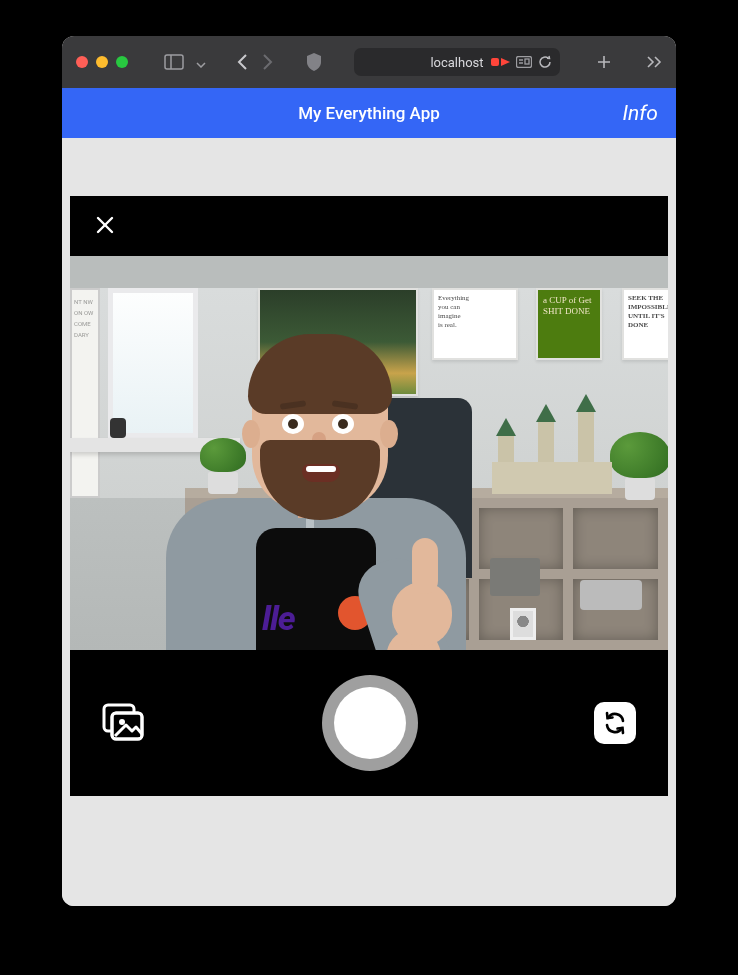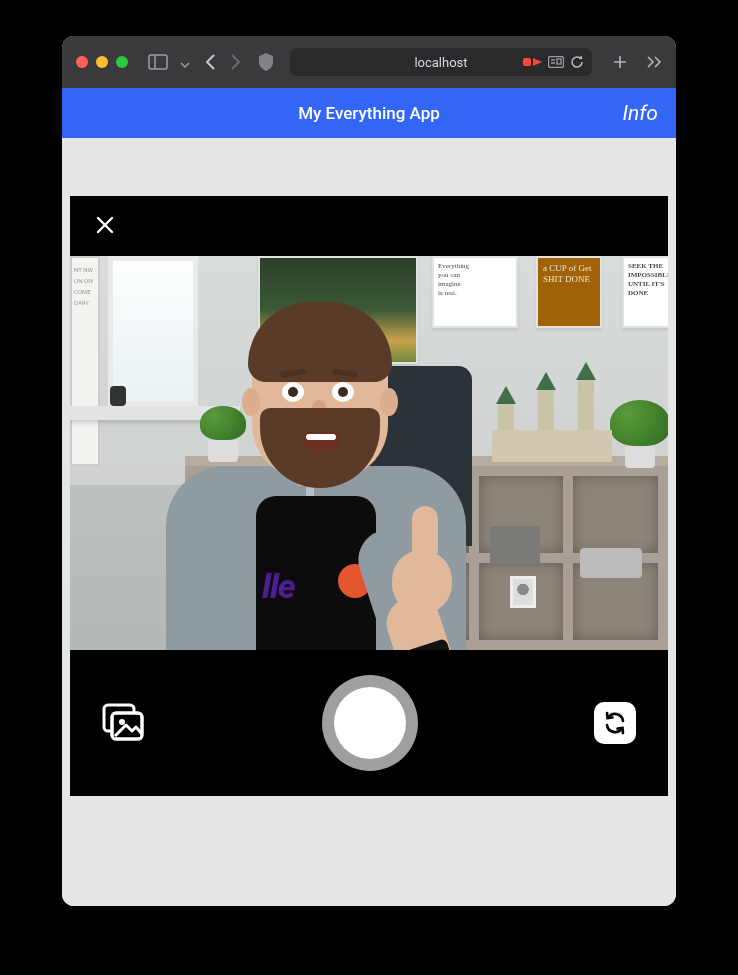--- a/index.html
+++ b/index.html
@@ -12,21 +12,21 @@
       border-radius:12px;
       overflow:hidden;
       box-shadow:0 20px 60px rgba(0,0,0,0.6);
       display:flex; flex-direction:column;
     }
     .toolbar {
       height:52px;
       background:#3a3a3c;
       display:flex; align-items:center;
       padding:0 14px;
-      gap:8px;
+      gap:24px;
       color:#b8b8be;
     }
     .traffic { display:flex; gap:8px; margin-right:12px;}
     .dot { width:12px; height:12px; border-radius:50%; }
     .dot.red { background:#ff5f57; }
     .dot.yel { background:#febc2e; }
     .dot.grn { background:#28c840; }
     .tool-group { display:flex; align-items:center; gap:12px; }
     .sidebar-toggle svg,.nav svg,.shield svg,.add svg,.overflow svg { display:block;}
     .nav { display:flex; gap:14px; margin-left:6px;}
@@ -68,42 +68,42 @@
       overflow:hidden;
     }
     .cam-top { height:60px; position:relative;}
     .close-x { position:absolute; left:24px; top:18px; cursor:pointer;}
     .viewfinder {
       flex:1;
       background:#b9bdbc;
       position:relative;
       overflow:hidden;
     }
-    .scene { position:absolute; inset:0;}
+    .scene { position:absolute; inset:0;margin-top:32px;}
     .wall { position:absolute; inset:0; background:linear-gradient(#d9dcdc 0%,#cfd2d1 58%,#bcc0bf 58%,#b4b8b7 100%);}
     
     .window-left {
       position:absolute; left:38px; top:0; width:90px; height:150px;
       background:linear-gradient(#fdfefe,#e9f2f5);
       border:5px solid #eaeaec;
     }
     .sill { position:absolute; left:0; top:150px; width:170px; height:14px; background:#e4e4e4; box-shadow:0 3px 4px rgba(0,0,0,0.15);}
     .figurine { position:absolute; left:40px; top:130px; width:16px; height:20px; background:#333; border-radius:4px;}
     .frame-left {
       position:absolute; left:0; top:0; width:30px; height:210px;
       background:#f3f3f0; border:2px solid #ccc;
     }
     .frame-left .txt { font-size:6px; color:#9a9a98; padding:6px 2px; line-height:11px; word-break:break-all;}
     
     .poster { position:absolute; background:#fff; border:2px solid #e1e1df; box-shadow:0 2px 3px rgba(0,0,0,0.1);}
     .poster .ptxt { font-family:serif; font-size:7px; color:#4a4a4a; padding:4px; line-height:9px;}
     .poster .bt { font-family:'Brush Script MT',cursive; }
     .poster-big { left:188px; top:0; width:160px; height:108px; background:linear-gradient(#2b3e29 0%,#3c5a36 50%,#c8a34b 80%,#6e8b3d 100%);}
     .poster-im { left:362px; top:0; width:86px; height:72px;}
-    .poster-cup { left:466px; top:0; width:66px; height:72px; background:#a16207; color:#fff;}
+    .poster-cup { left:466px; top:0; width:66px; height:72px; background:#4d7c0f; color:#fff;}
     .poster-cup .ct { font-family:'Brush Script MT',cursive; color:#f1e6c8; font-size:9px; line-height:11px; padding:5px;}
     .poster-seek { left:552px; top:0; width:66px; height:72px;}
     
     .shelf-unit {
       position:absolute; left:115px; top:210px; right:0; bottom:0;
       background:#a99f94;
       display:grid; grid-template-columns:repeat(5,1fr); grid-template-rows:1fr 1fr;
       gap:10px; padding:10px;
     }
     .cube { background:#8e857a; box-shadow:inset 0 0 14px rgba(0,0,0,0.3);}

